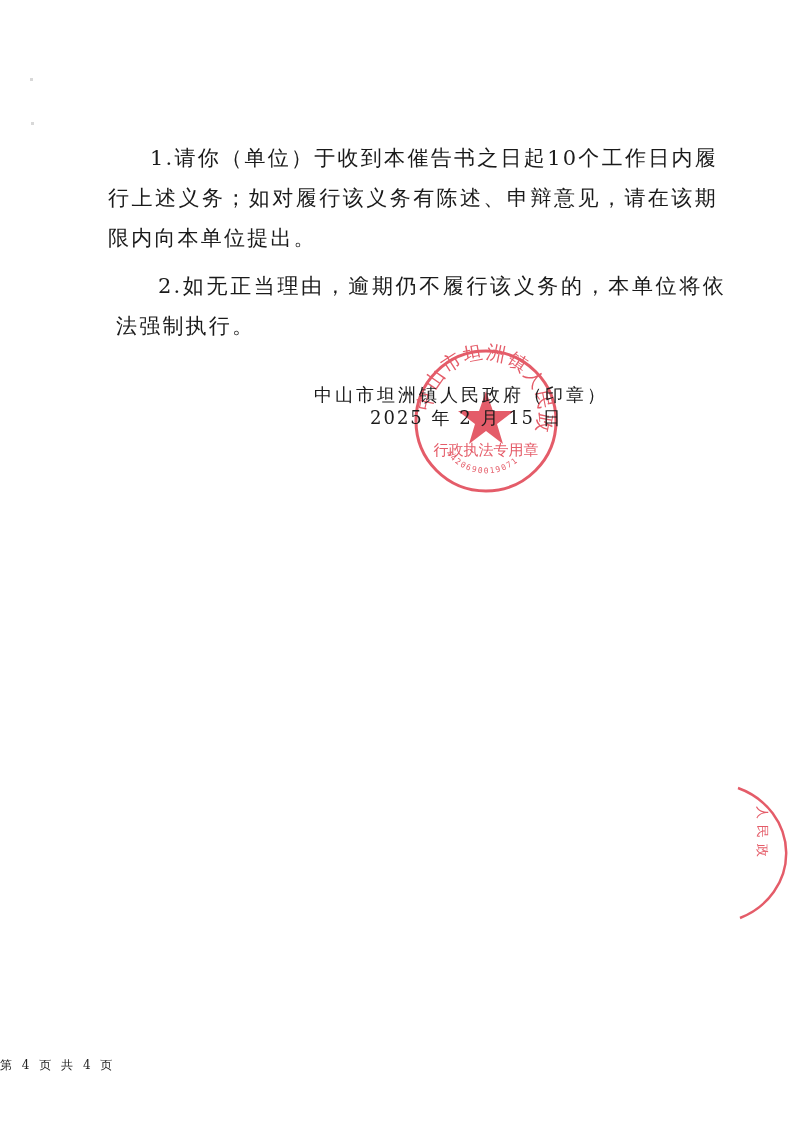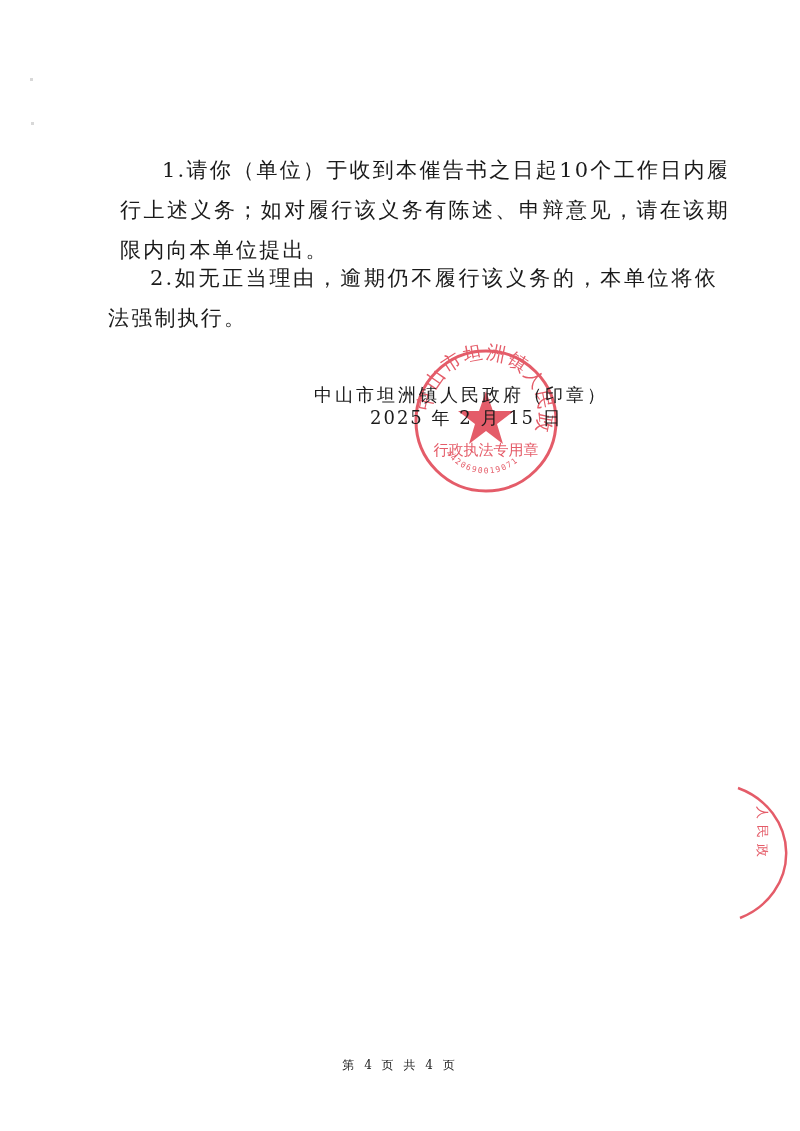--- a/index.html
+++ b/index.html
@@ -3,36 +3,36 @@
 <meta charset="utf-8">
 <style>
   html, body { margin: 0; padding: 0; background: #ffffff; }
   body { width: 800px; height: 1131px; position: relative; overflow: hidden;
          font-family: "DejaVu Serif", "Liberation Serif", serif; color: #1a1a1a; }
   .page { position: absolute; left: 0; top: 0; width: 800px; height: 1131px; background: #fff; }
   .para { position: absolute; left: 108px; width: 610px; font-size: 21px; line-height: 40px;
           letter-spacing: 2.2px; text-align: justify; }
   .indent { text-indent: 42px; }
   .sig { position: absolute; font-size: 18px; letter-spacing: 3px; white-space: nowrap; z-index: 2; }
-  .footer { position: absolute; top: 1057px; left: 0; width: 800px; text-align: center;
+  .footer { position: absolute; top: 1057px; left: 0; width: 800px; 
             font-size: 12px; letter-spacing: 3px; color: #222; }
   .stamp { position: absolute; z-index: 1; opacity: 0.85; }
   .speck { position: absolute; width: 3px; height: 3px; background: #d8d8d8; }
 </style>
 </head>
 <body>
 
 <div class="page">
 
   <span class="speck" style="left:30px;top:78px;"></span>
   <span class="speck" style="left:31px;top:122px;"></span>
 
-  <p class="para indent" style="top:138px; margin:12px;">1.请你（单位）于收到本催告书之日起10个工作日内履行上述义务；如对履行该义务有陈述、申辩意见，请在该期限内向本单位提出。</p>
+  <p class="para indent" style="top:138px; margin:0;">1.请你（单位）于收到本催告书之日起10个工作日内履行上述义务；如对履行该义务有陈述、申辩意见，请在该期限内向本单位提出。</p>
 
-  <p class="para indent" style="top:258px; margin:0;">2.如无正当理由，逾期仍不履行该义务的，本单位将依法强制执行。</p>
+  <p class="para indent" style="top:258px; margin:8px;">2.如无正当理由，逾期仍不履行该义务的，本单位将依法强制执行。</p>
 
   <svg class="stamp" style="left:410px; top:343px;" width="150" height="155" viewBox="0 0 150 155">
     <defs>
       <path id="sealTop" d="M 22 80 A 54 54 0 1 1 128 80"></path>
       <path id="sealBottom" d="M 30 100 A 50 50 0 0 0 122 100"></path>
     </defs>
     <circle cx="76" cy="78" r="70" fill="none" stroke="#e0404f" stroke-width="3"></circle>
     <text font-size="19" fill="#e0404f" font-family="DejaVu Sans, sans-serif" letter-spacing="2">
       <textPath href="#sealTop" startOffset="6%">中山市坦洲镇人民政府</textPath>
     </text>

